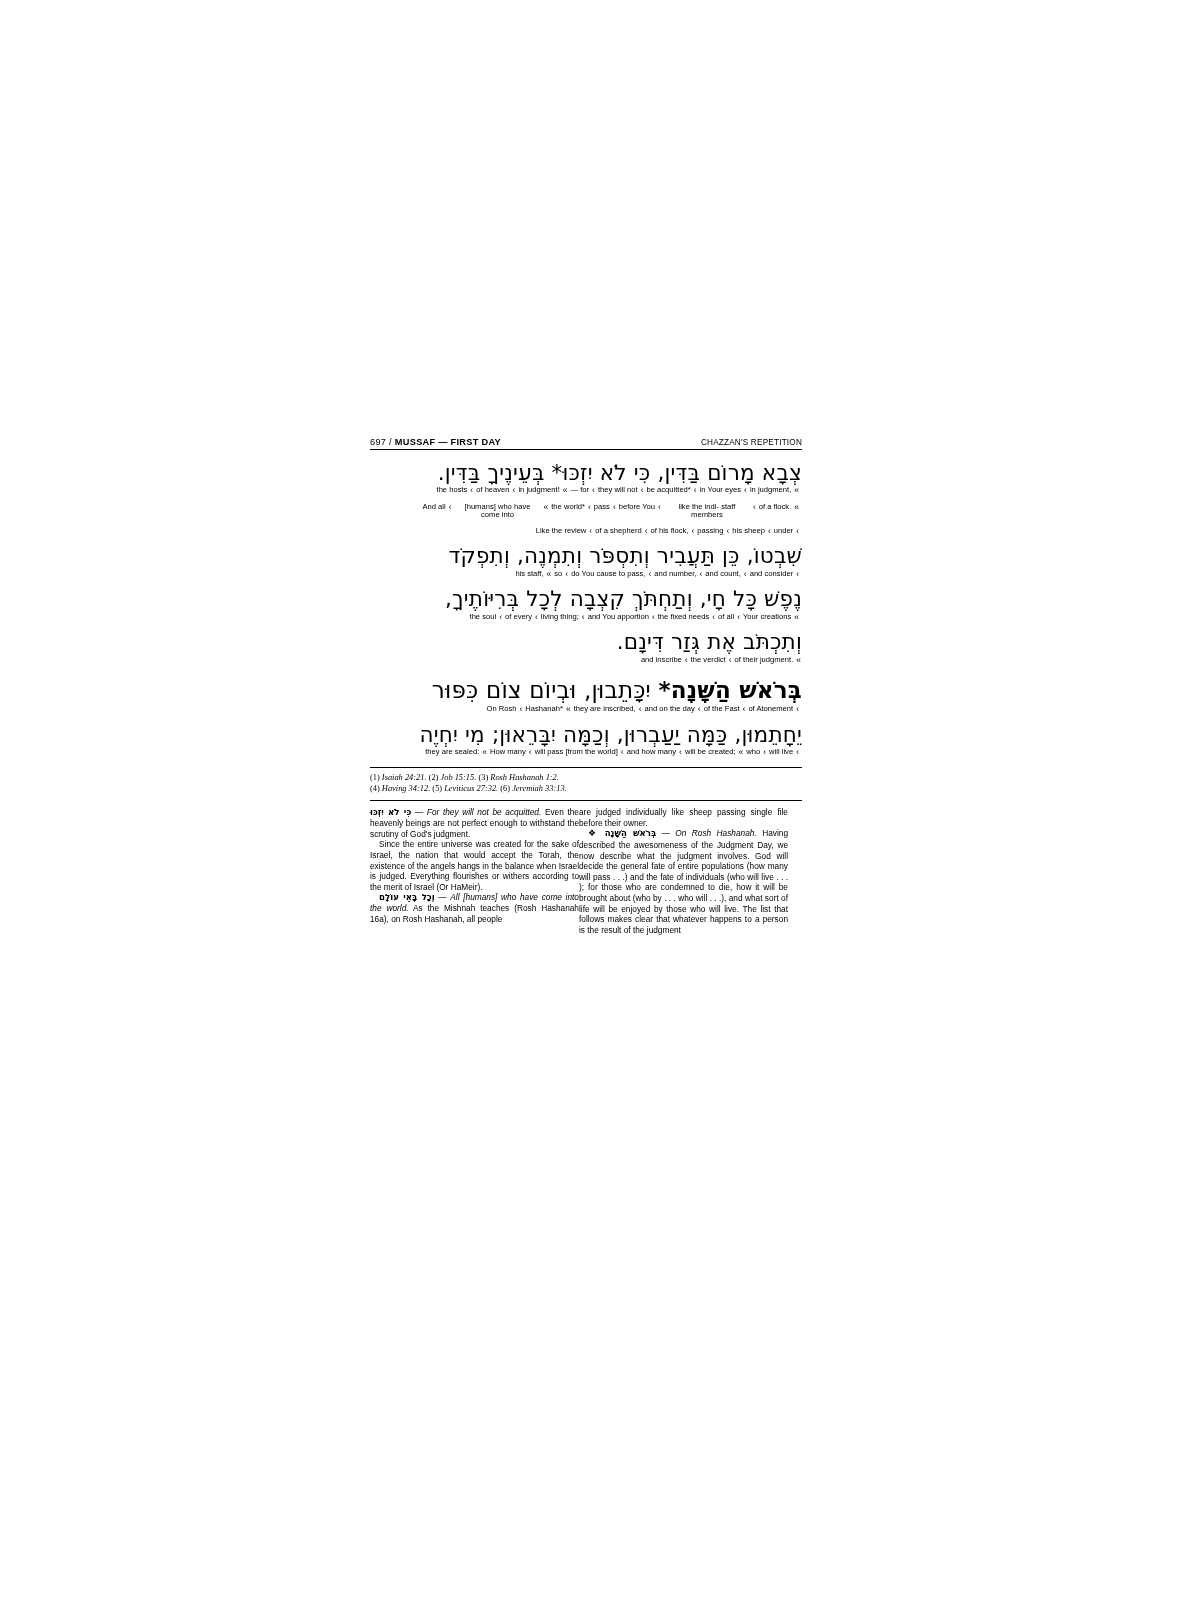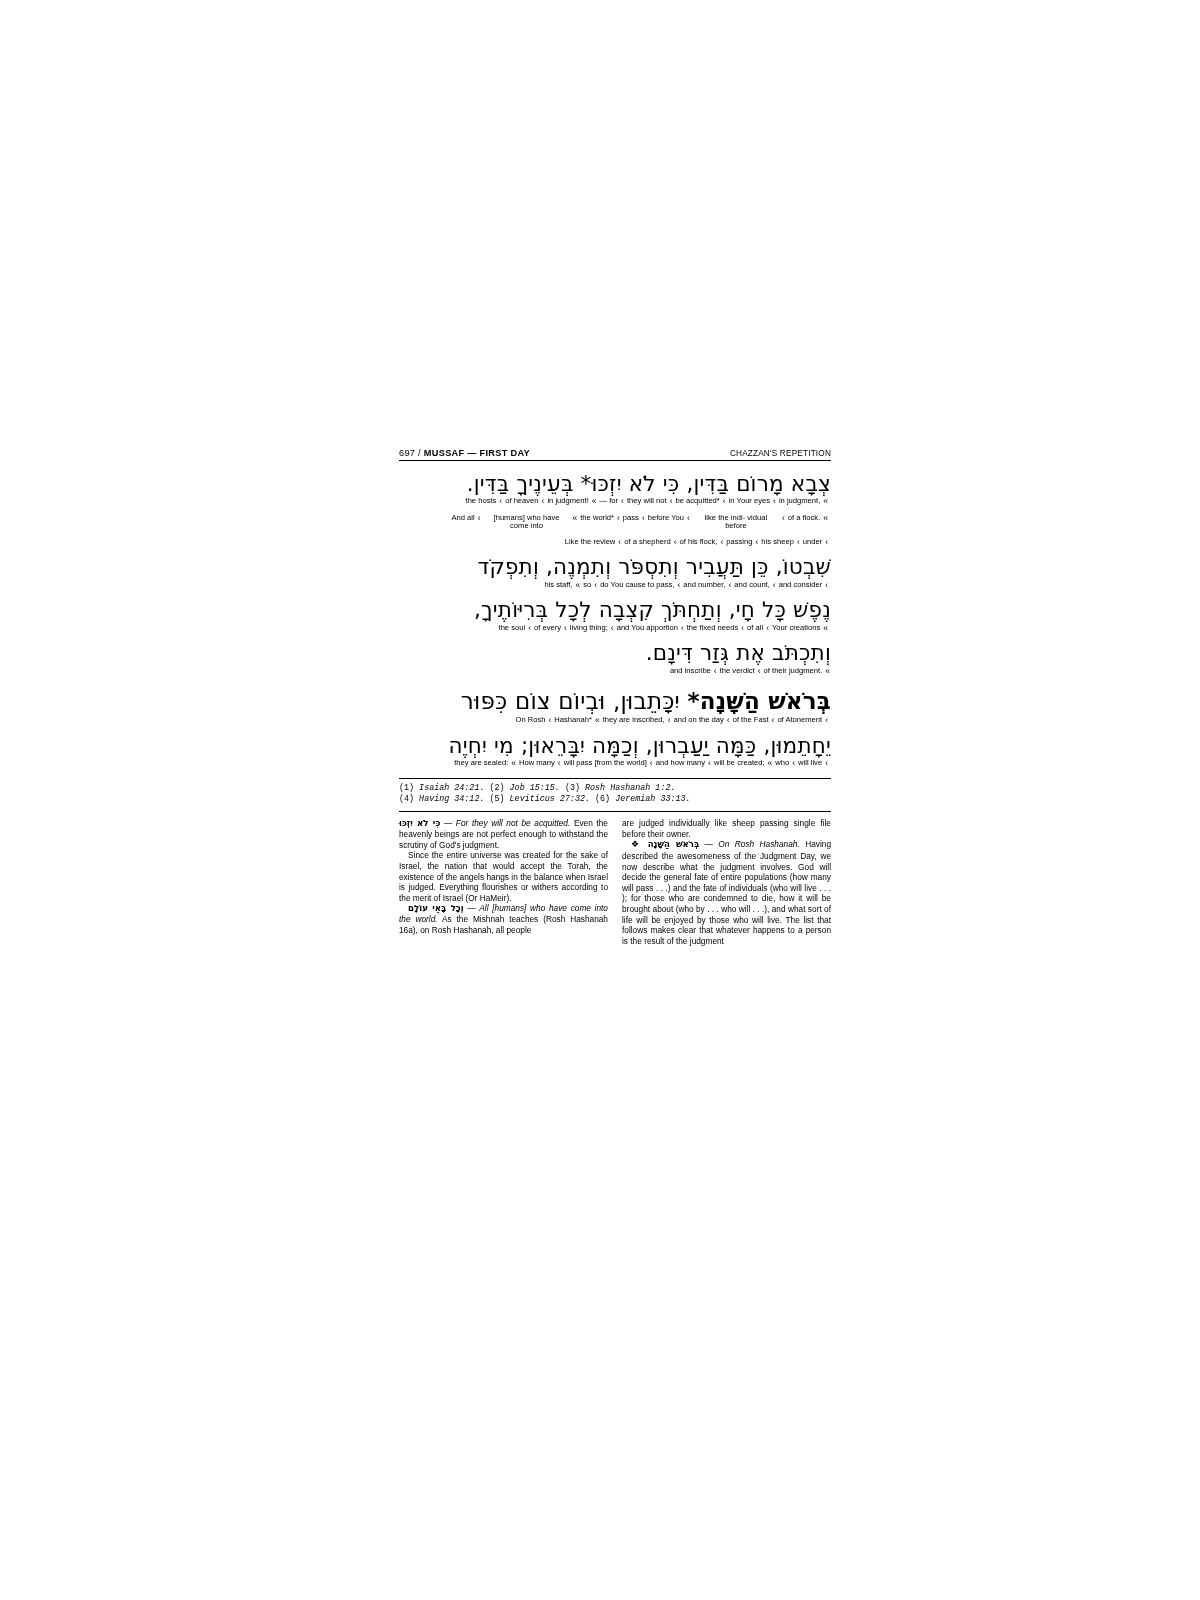--- a/index.html
+++ b/index.html
@@ -10,23 +10,22 @@
   body {
     width: 1200px;
     height: 1600px;
     font-family: "Liberation Serif", serif;
     color: #000;
     position: relative;
   }
   .page {
     position: absolute;
     left: 370px;
-    top: 448px;
+    top: 437px;
     width: 432px;
-    margin-left: 29px;
   }
 
   
   .page-header {
     display: flex;
     justify-content: space-between;
     align-items: baseline;
     border-bottom: 1.6px solid #000;
     padding-bottom: 2px;
     margin-bottom: 10px;
@@ -92,33 +91,32 @@
     align-self: flex-start;
     padding: 0 1px;
     color: #000;
   }
 
   
   .fn-refs {
     border-top: 1.2px solid #000;
     margin-top: 9px;
     padding-top: 4px;
-    font-family: Liberation Mono, monospace;
+    font-family: Liberation Serif, serif;
     font-size: 8.4px;
     line-height: 1.35;
   }
   .fn-refs i { font-style: italic; }
 
   
   .commentary {
     border-top: 1.2px solid #000;
     margin-top: 6px;
     padding-top: 6px;
     display: flex;
-    gap: 14px;
     font-family: "Liberation Sans", sans-serif;
     font-size: 8.3px;
     line-height: 1.28;
     text-align: justify;
   }
   .col { width: 209px; }
   .col p { margin: 0 0 0 0; text-indent: 9px; }
   .col p.first { text-indent: 0; }
   .col i { font-style: italic; }
   .heb-inline {
@@ -164,21 +162,21 @@
       <span class="arrow">‹</span>
       <span class="tcell">the hosts</span>
     </div>
   </div>
 
   <div class="verse">
     <div class="trans">
       <span class="arrow">«</span>
       <span class="tcell">of a flock.</span>
       <span class="arrow">‹</span>
-      <span class="tcell">like the indi- vidual before</span>
+      <span class="tcell">like the indi- staff members</span>
       <span class="arrow">‹</span>
       <span class="tcell">before You</span>
       <span class="arrow">‹</span>
       <span class="tcell">pass</span>
       <span class="arrow">‹</span>
       <span class="tcell">the world*</span>
       <span class="arrow">«</span>
       <span class="tcell">[humans] who have come into</span>
       <span class="arrow">‹</span>
       <span class="tcell">And all</span>

